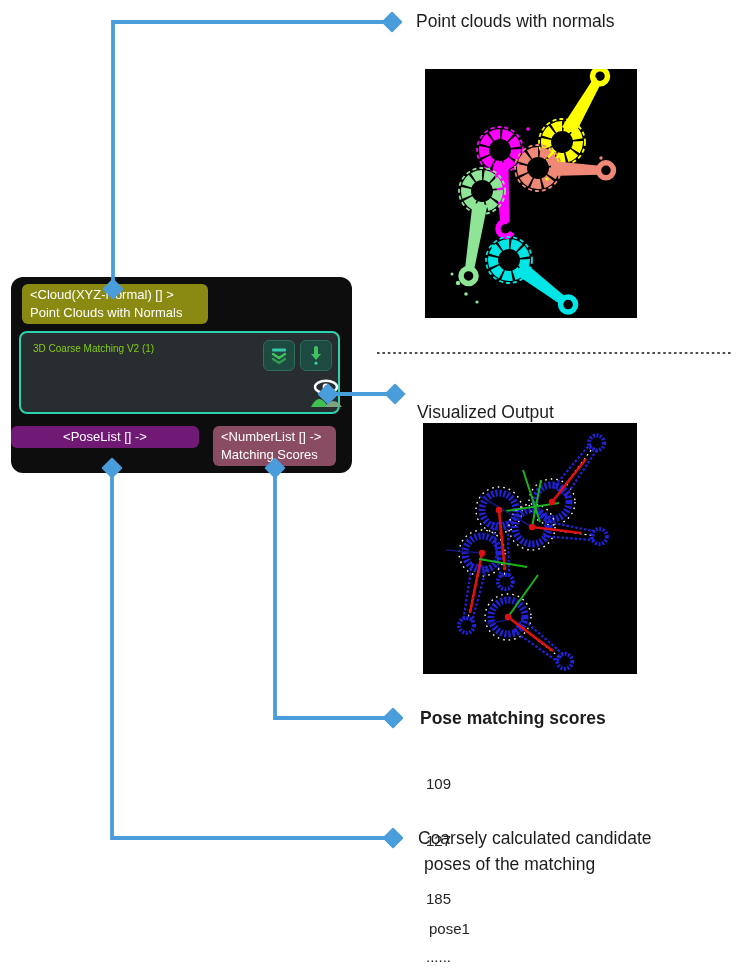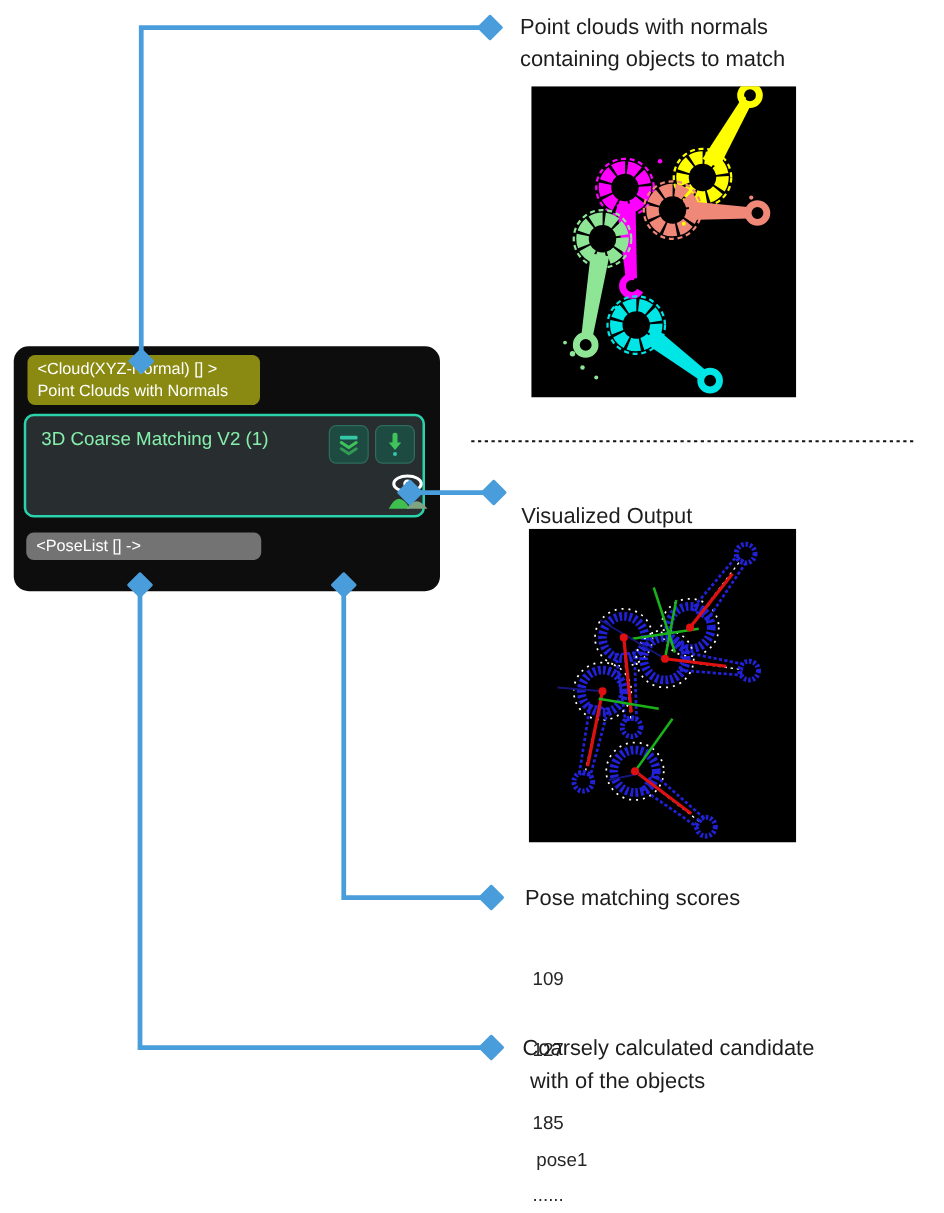--- a/index.html
+++ b/index.html
@@ -5,42 +5,42 @@
   html,body{margin:0;padding:0;background:#ffffff;}
   .stage{position:relative;width:755px;height:970px;background:#ffffff;overflow:hidden;
          font-family:"Liberation Sans",sans-serif;}
 
   
   .node{position:absolute;left:11px;top:277px;width:341px;height:196px;
         background:#0d0d0d;border-radius:12px;}
   .port{position:absolute;color:#ffffff;font-size:13px;line-height:18px;
         padding:2px 8px;border-radius:6px;white-space:nowrap;}
   .port-input{left:11px;top:7px;width:170px;background:#8a8a12;}
-  .port-poses{left:10px;top:149px;width:172px;background:#737373;}
+  .port-poses{left:0;top:149px;width:172px;background:#701a75;text-align:center;}
   .port-scores{left:202px;top:149px;width:107px;background:#8a4c62;}
   .node-box{position:absolute;left:8px;top:54px;width:317px;height:79px;
             background:#282d30;border:2px solid #2bd3ac;border-radius:8px;}
-  .node-title{position:absolute;left:12px;top:10px;color:#86efac;font-size:15px;}
+  .node-title{position:absolute;left:12px;top:10px;color:#84cc16;font-size:10px;}
   .nbtn{position:absolute;top:7px;width:30px;height:29px;background:#1d4a41;
         border-radius:6px;border:1px solid #2e6c5d;display:flex;align-items:center;
         justify-content:center;cursor:pointer;}
   .nbtn-collapse{left:242px;}
   .nbtn-arrow{left:279px;}
   .vis-icon{position:absolute;left:288px;top:44px;width:40px;height:34px;cursor:pointer;}
 
   
   .fig{position:absolute;display:block;}
   .fig-input{left:425px;top:69px;width:212px;height:249px;}
   .fig-output{left:423px;top:423px;width:214px;height:251px;}
 
   
   .ann{position:absolute;color:#1d1d1d;font-size:17.5px;line-height:26px;white-space:nowrap;}
   .ann-input{left:416px;top:8px;}
   .ann-vis{left:417px;top:381px;margin-top:18px;}
-  .ann-scores{left:420px;top:705px;}
+  .ann-scores{left:420px;top:705px;font-weight:bold;}
   .ann-poses{left:418px;top:825px;}
   .vals{position:absolute;color:#262626;font-size:15px;line-height:19.3px;white-space:pre;}
   .vals-scores{left:426px;top:735px;}
   .vals-poses{left:429px;top:880px;}
 
   .overlay{position:absolute;left:0;top:0;width:755px;height:970px;pointer-events:none;z-index:40;}
 </style>
 </head>
 <body>
 
@@ -79,20 +79,24 @@
           <circle cx="17" cy="10" r="3.4" fill="#ffffff"></circle>
           <circle cx="17" cy="10" r="1.4" fill="#282d30"></circle>
         </svg>
       </div>
     </div>
 
     <div class="port port-poses">
       <div>&lt;PoseList [] -&gt;</div>
     </div>
 
+    <div class="port port-scores">
+      <div>&lt;NumberList [] -&gt;</div>
+      <div>Matching Scores</div>
+    </div>
   </div>
 
   <svg class="fig fig-input" id="fig-input" viewBox="0 0 212 249">
       <rect x="0" y="0" width="212" height="249" fill="#000000"></rect>
       <circle cx="75" cy="81" r="16" fill="none" stroke="#ff00ff" stroke-width="10" stroke-dasharray="9 2"></circle>
       <circle cx="75" cy="81" r="23" fill="none" stroke="#ff00ff" stroke-width="1.8" stroke-dasharray="4 3"></circle>
       <polygon points="68.4,94.5 75.6,154.1 84.6,153.5 83.4,93.4" fill="#ff00ff"></polygon>
       <circle cx="80.51076142578592" cy="159.8075599705261" r="7.5" fill="none" stroke="#ff00ff" stroke-width="5.5" pathLength="100" stroke-dasharray="72 28" stroke-dashoffset="-8"></circle>
       <circle cx="137" cy="73" r="16" fill="none" stroke="#ffff00" stroke-width="10" stroke-dasharray="9 2"></circle>
       <circle cx="137" cy="73" r="23" fill="none" stroke="#ffff00" stroke-width="1.8" stroke-dasharray="4 3"></circle>
@@ -163,36 +167,35 @@
       <line x1="64" y1="201" x2="88" y2="196" stroke="#15157a" stroke-width="1.6"></line>
       <circle cx="76" cy="87" r="3.2" fill="#e01010"></circle>
       <circle cx="129" cy="79" r="3.2" fill="#e01010"></circle>
       <circle cx="109" cy="104" r="3.2" fill="#e01010"></circle>
       <circle cx="59" cy="130" r="3.2" fill="#e01010"></circle>
       <circle cx="85" cy="194" r="3.2" fill="#e01010"></circle>
     </svg>
 
   <div class="ann ann-input">
     <div>Point clouds with normals</div>
-    <div>containing objects to match</div>
   </div>
 
   <div class="ann ann-vis">Visualized Output</div>
 
   <div class="ann ann-scores">Pose matching scores</div>
   <div class="vals vals-scores">
     <div>109</div>
     <div>127</div>
     <div>185</div>
     <div>......</div>
   </div>
 
   <div class="ann ann-poses">
     <div>Coarsely calculated candidate</div>
-    <div style="padding-left:6px;">with of the objects</div>
+    <div style="padding-left:6px;">poses of the matching</div>
   </div>
   <div class="vals vals-poses">
     <div>pose1</div>
     
     
     
   </div>
 
   <svg class="overlay" viewBox="0 0 755 970">
     <defs>

